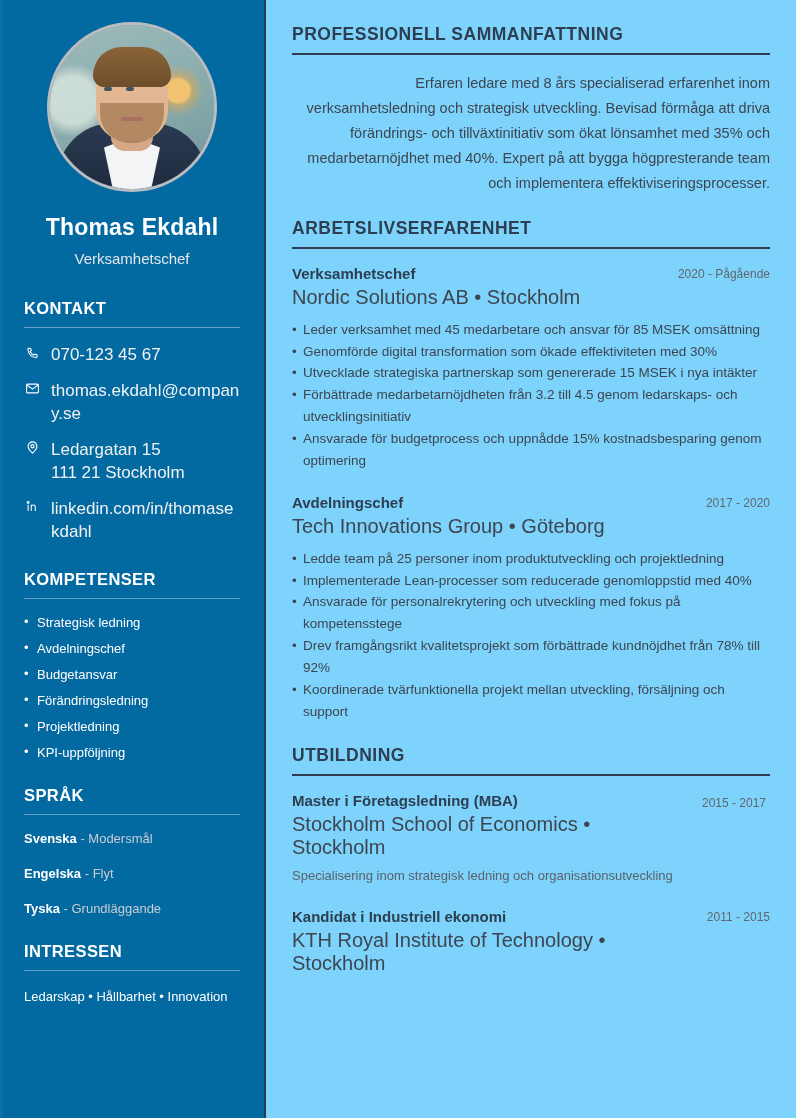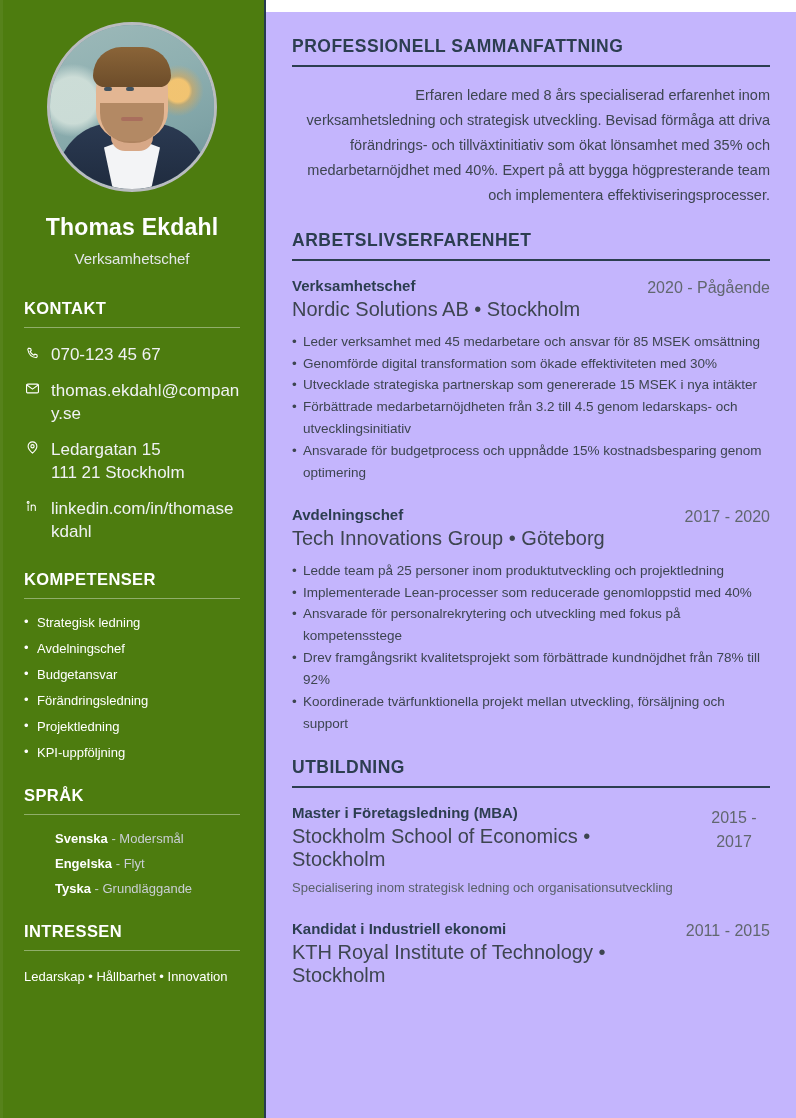--- a/index.html
+++ b/index.html
@@ -16,21 +16,21 @@
     display: flex;
     width: 796px;
     height: 1118px;
     overflow: hidden;
   }
 
   
   .sidebar {
     width: 266px;
     flex: 0 0 266px;
-    background: #4d7c0f;
+    background: #0369a1;
     color: #ffffff;
     padding: 22px 24px 20px 24px;
     border-right: 2px solid #263a50;
     position: relative;
   }
   .sidebar::before {
     content: "";
     position: absolute;
     left: 0; top: 0; bottom: 0;
     width: 3px;
@@ -165,37 +165,36 @@
     padding-left: 13px;
     position: relative;
   }
   .skill-item::before {
     content: "\2022";
     position: absolute;
     left: 0; top: -1px;
     color: #ffffff;
   }
 
-  .lang-list { display: flex; flex-direction: column; gap: 10px; margin-left: 31px; }
+  .lang-list { display: flex; flex-direction: column; gap: 20px; }
   .lang-item { font-size: 13px; }
   .lang-name { font-weight: bold; color: #ffffff; }
   .lang-level { color: #c9ced4; }
 
   .interests-text {
     font-size: 13px;
     line-height: 1.5;
     color: #ffffff;
   }
 
   
   .main {
     flex: 1 1 auto;
-    background: #c4b5fd;
+    background: #7dd3fc;
     padding: 24px 26px 8px 26px;
-    margin-top: 12px;
   }
   .main-section { margin-bottom: 22px; }
   .main-heading {
     font-size: 17.5px;
     font-weight: bold;
     color: #2c3e50;
     letter-spacing: 0.5px;
     margin-bottom: 8px;
   }
   .main-rule {
@@ -223,21 +222,21 @@
     font-size: 15px;
     font-weight: bold;
     color: #2c3e50;
     margin-bottom: 4px;
   }
   .entry-org {
     font-size: 20px;
     color: #3d4550;
   }
   .entry-date {
-    font-size: 16px;
+    font-size: 12px;
     color: #61676f;
     text-align: right;
     white-space: nowrap;
     padding-top: 2px;
   }
   .entry-date.wrapping {
     white-space: normal;
     flex: 0 0 72px;
     line-height: 1.5;
     text-align: center;

